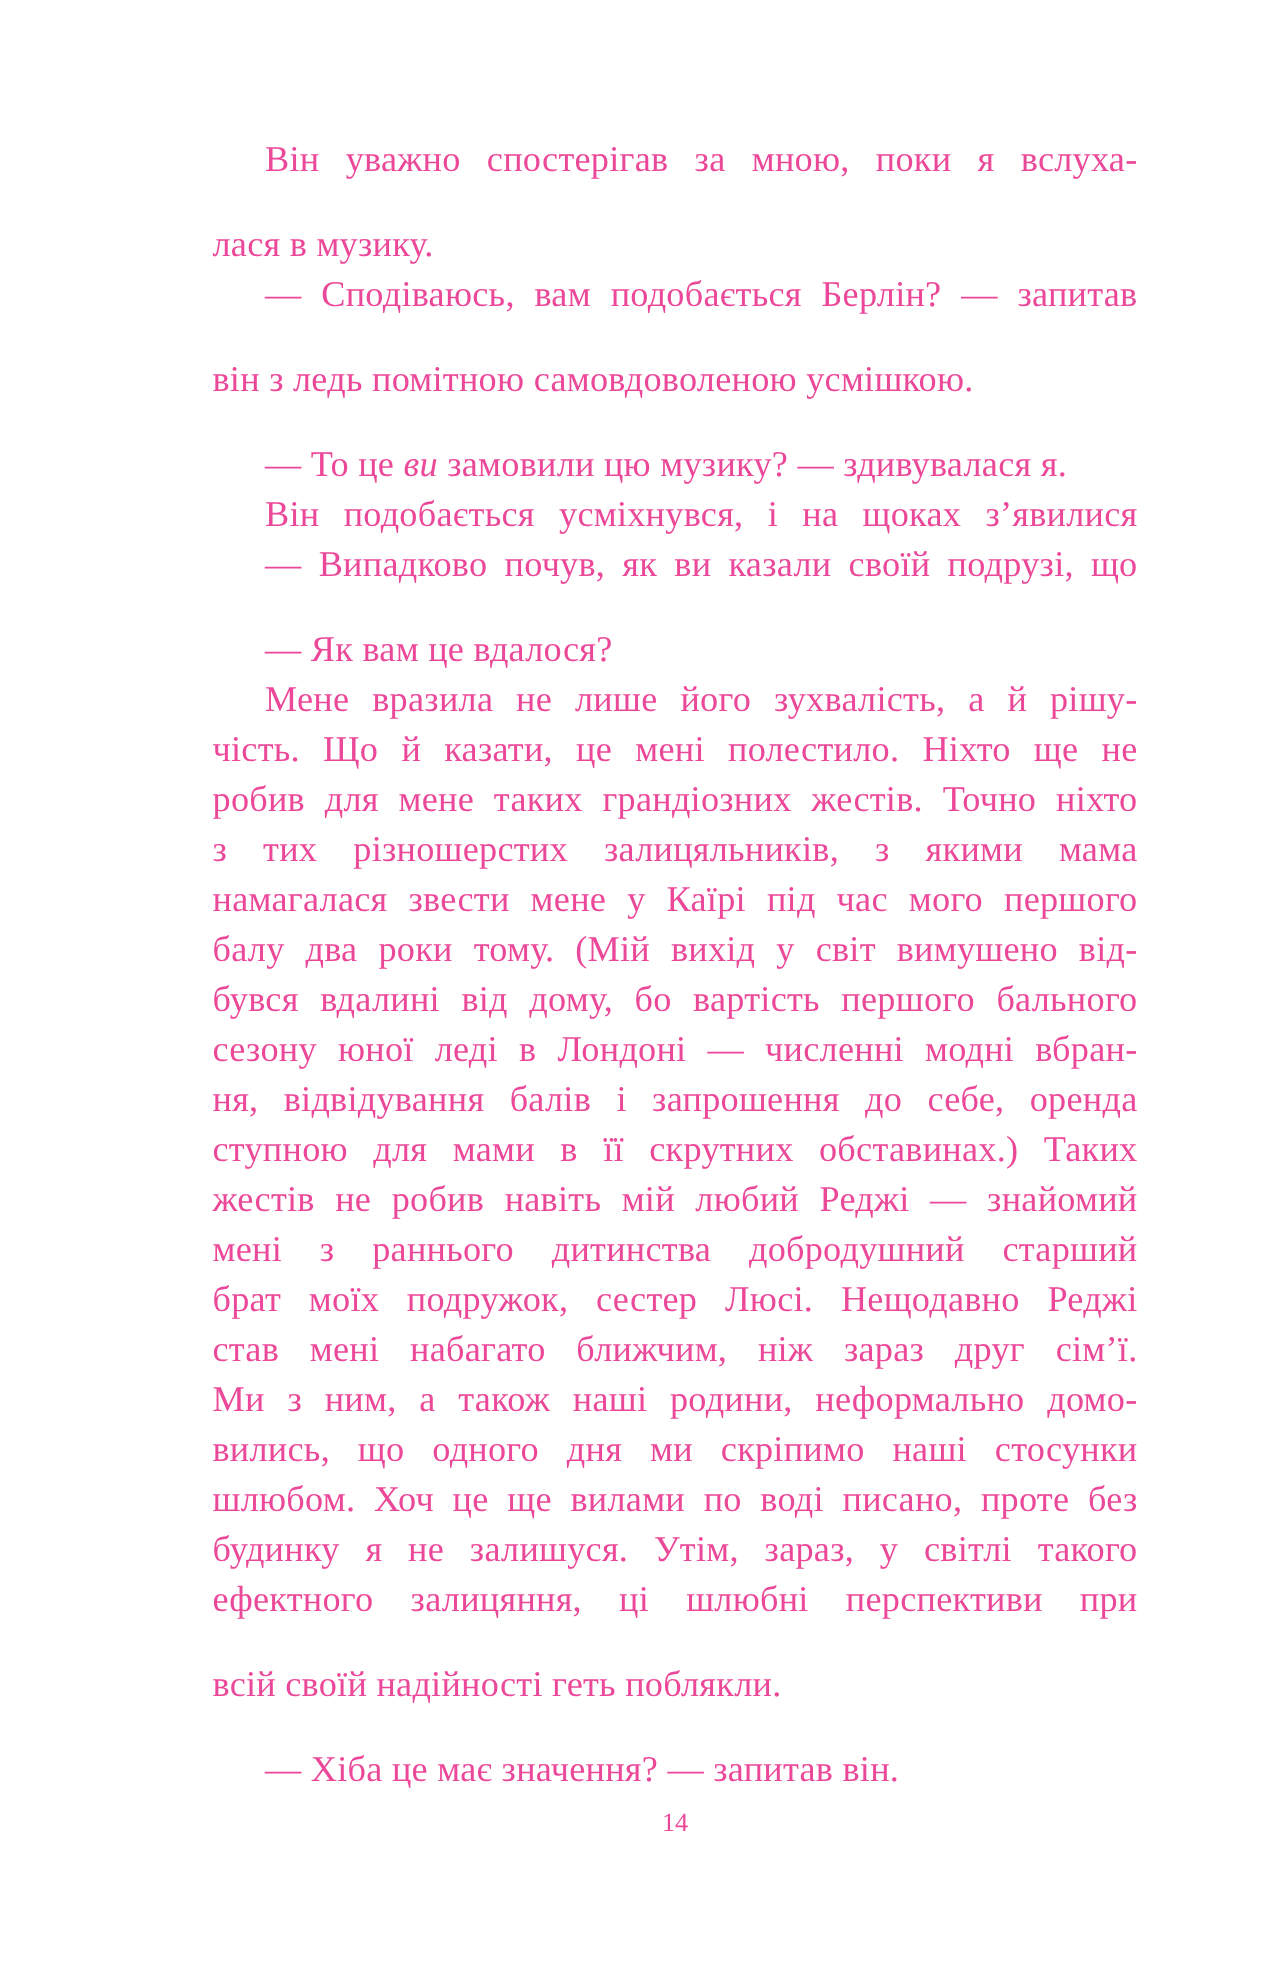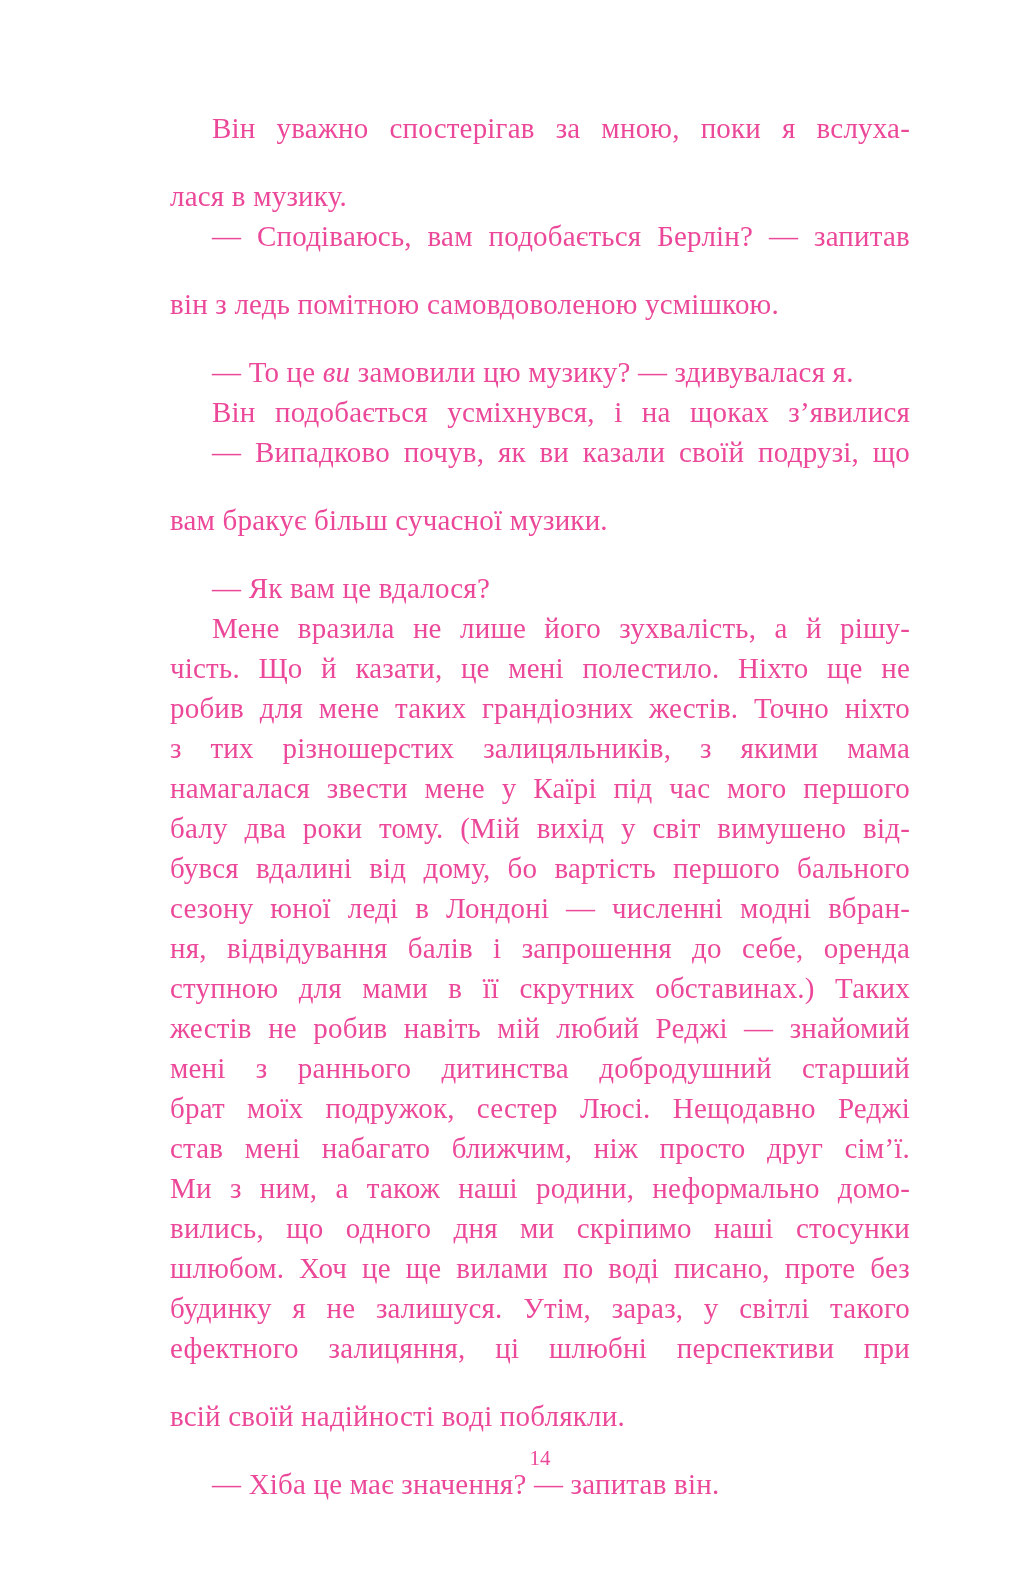--- a/index.html
+++ b/index.html
@@ -68,45 +68,44 @@
         <div class="line last">він з ледь помітною самовдоволеною усмішкою.</div>
       </div>
       <div class="paragraph">
         <div class="line indent last"><span>— То це </span><i>ви</i><span> замовили цю музику? — здивувалася я.</span></div>
       </div>
       <div class="paragraph">
         <div class="line indent">Він подобається усміхнувся, і на щоках з’явилися</div>
       </div>
       <div class="paragraph">
         <div class="line indent">— Випадково почув, як ви казали своїй подрузі, що</div>
-        <div class="line last">вам бракує більш сучасної музики.</div>
       </div>
       <div class="paragraph">
         <div class="line indent last">— Як вам це вдалося?</div>
       </div>
       <div class="paragraph">
         <div class="line indent">Мене вразила не лише його зухвалість, а й рішу-</div>
         <div class="line">чість. Що й казати, це мені полестило. Ніхто ще не</div>
         <div class="line">робив для мене таких грандіозних жестів. Точно ніхто</div>
         <div class="line">з тих різношерстих залицяльників, з якими мама</div>
         <div class="line">намагалася звести мене у Каїрі під час мого першого</div>
         <div class="line">балу два роки тому. (Мій вихід у світ вимушено від-</div>
         <div class="line">бувся вдалині від дому, бо вартість першого бального</div>
         <div class="line">сезону юної леді в Лондоні — численні модні вбран-</div>
         <div class="line">ня, відвідування балів і запрошення до себе, оренда</div>
         <div class="line">ступною для мами в її скрутних обставинах.) Таких</div>
         <div class="line">жестів не робив навіть мій любий Реджі — знайомий</div>
         <div class="line">мені з раннього дитинства добродушний старший</div>
         <div class="line">брат моїх подружок, сестер Люсі. Нещодавно Реджі</div>
-        <div class="line">став мені набагато ближчим, ніж просто друг сім’ї.</div>
+        <div class="line">став мені набагато ближчим, ніж зараз друг сім’ї.</div>
         <div class="line">Ми з ним, а також наші родини, неформально домо-</div>
         <div class="line">вились, що одного дня ми скріпимо наші стосунки</div>
         <div class="line">шлюбом. Хоч це ще вилами по воді писано, проте без</div>
         <div class="line">будинку я не залишуся. Утім, зараз, у світлі такого</div>
         <div class="line">ефектного залицяння, ці шлюбні перспективи при</div>
-        <div class="line last">всій своїй надійності воді поблякли.</div>
+        <div class="line last">всій своїй надійності геть поблякли.</div>
       </div>
       <div class="paragraph">
         <div class="line indent last">— Хіба це має значення? — запитав він.</div>
       </div>
     </div>
   <div class="page-number">14</div>
 </div>
 
 </body></html>

